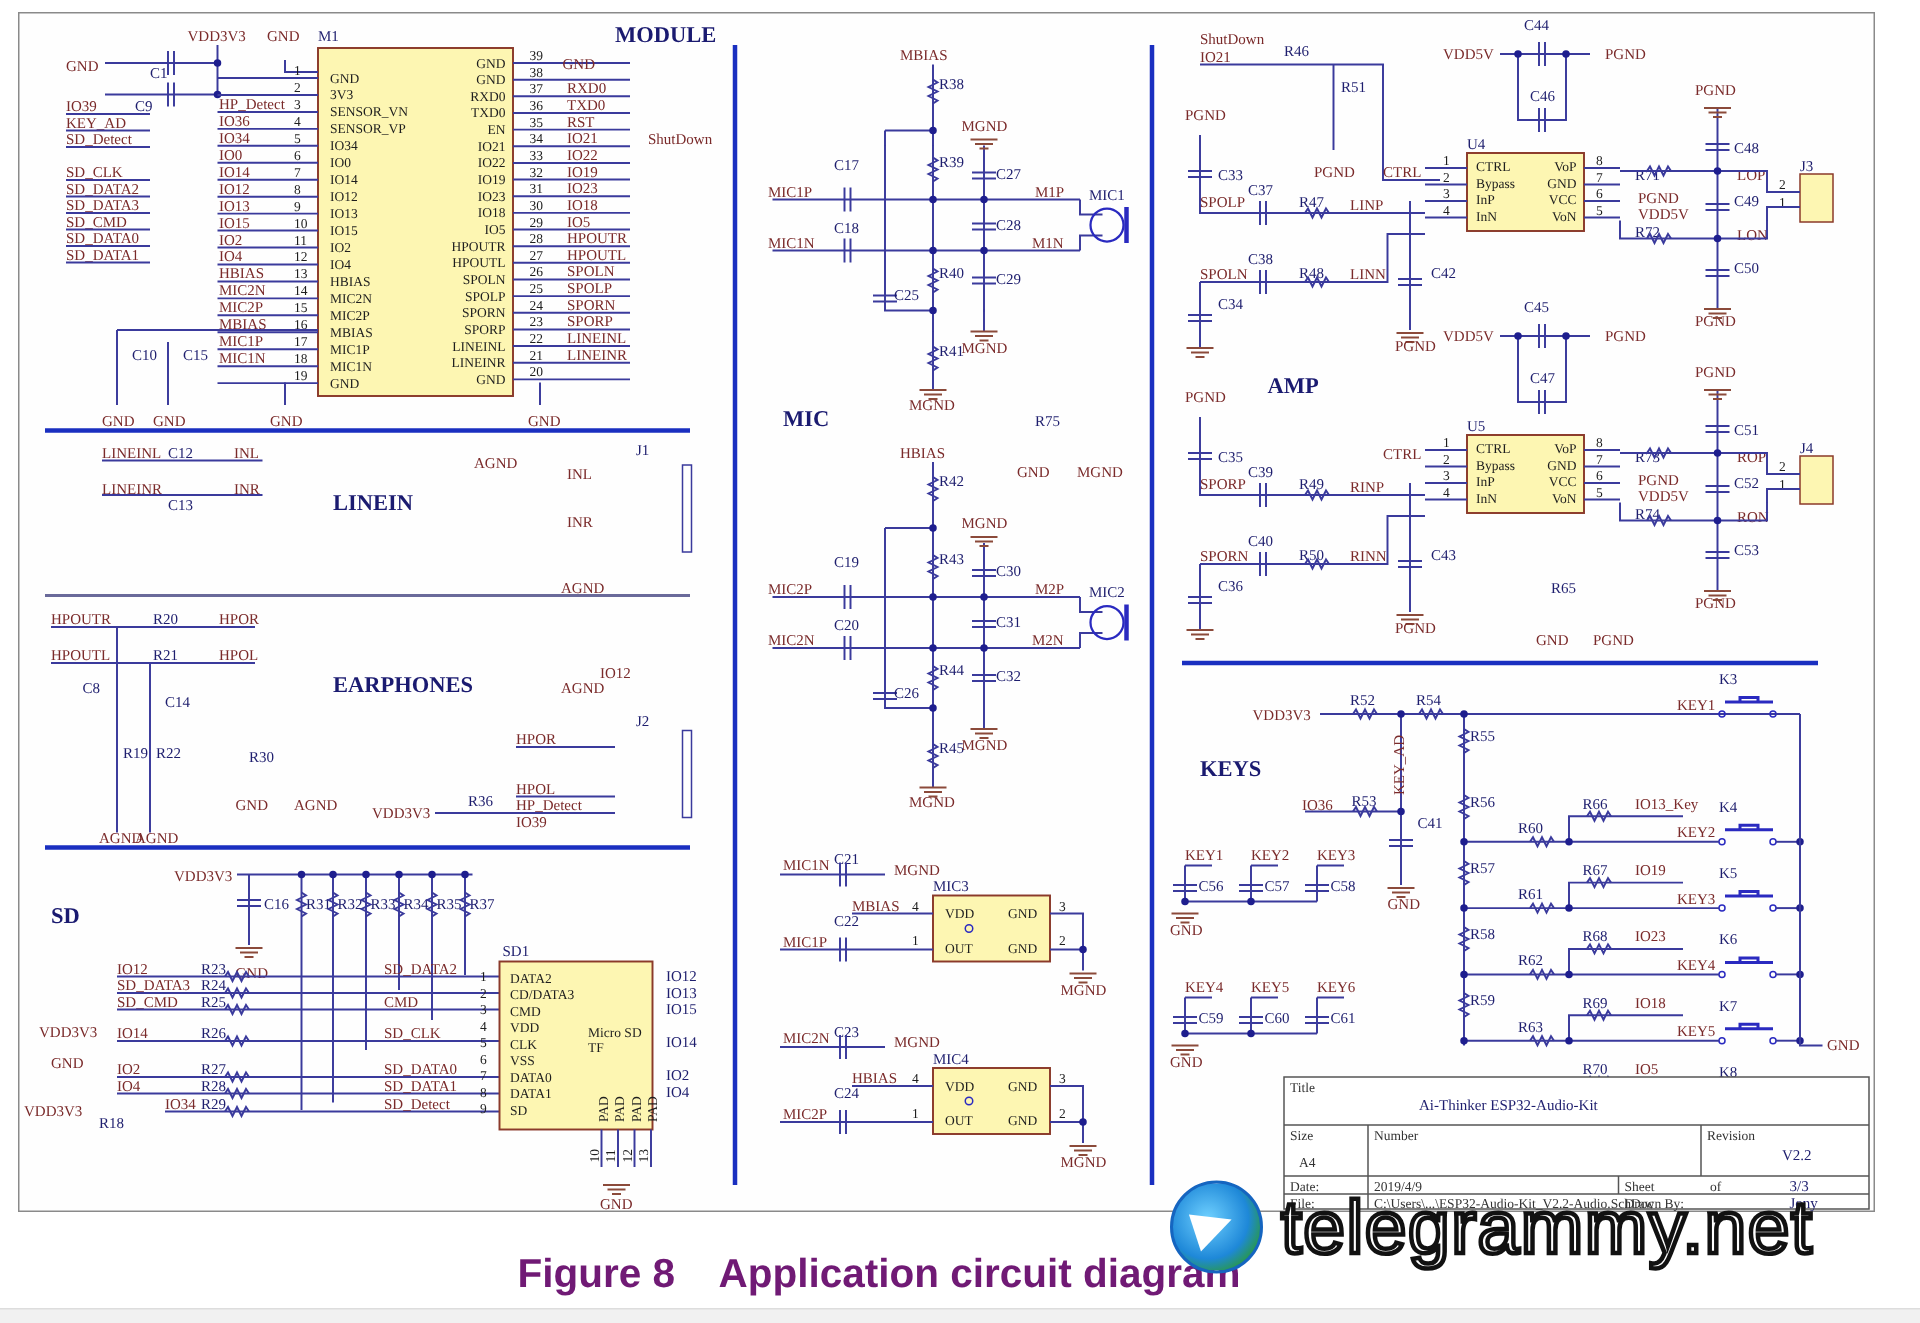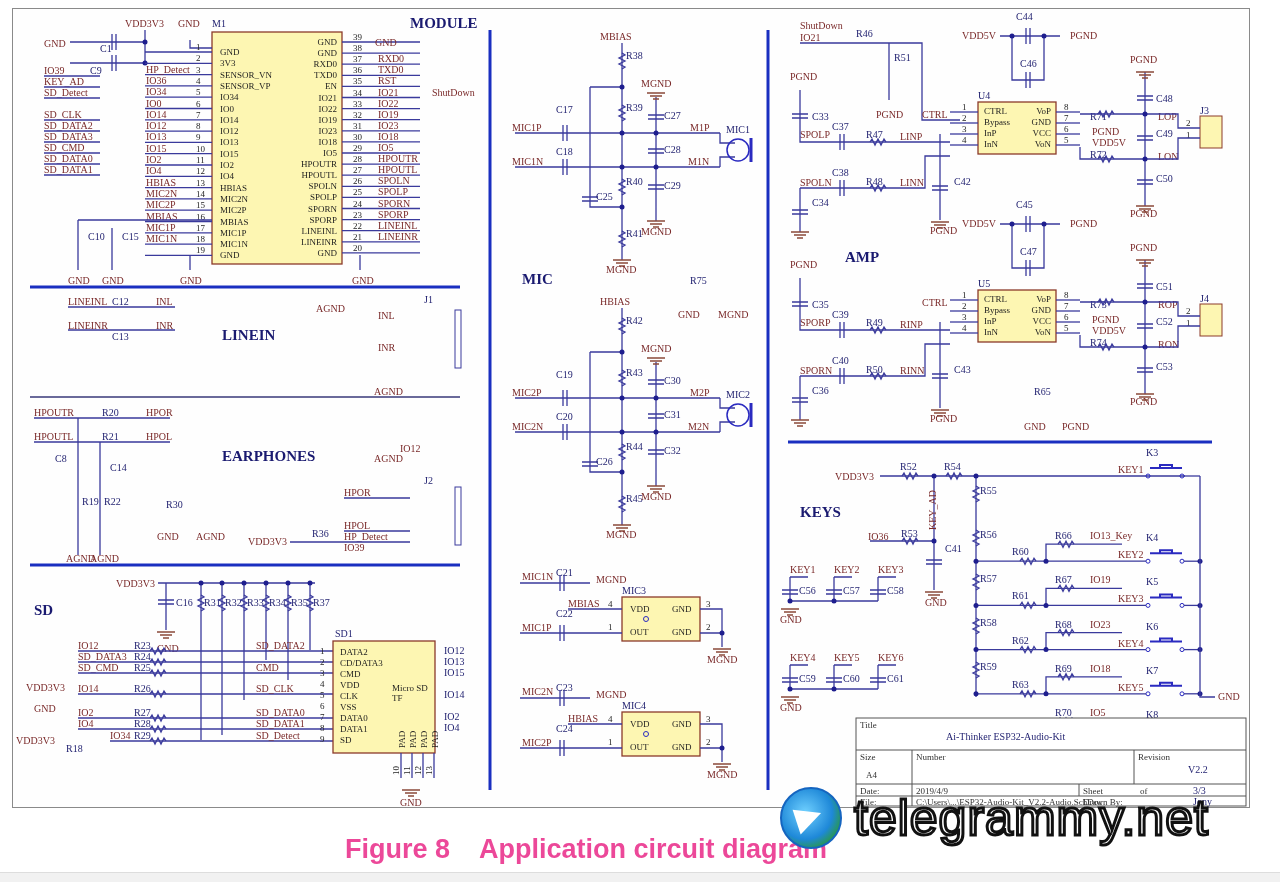--- a/index.html
+++ b/index.html
@@ -10,21 +10,21 @@
   .wr{stroke:#8b4a3a;stroke-width:1.3;fill:none;}
   .bus{stroke:#1a2fc0;stroke-width:3;}
   .chip{fill:#fdf6b2;stroke:#8b3a2a;stroke-width:1.3;}
   .lbl{font-family:"Liberation Serif",serif;font-size:10px;fill:#1e1e6e;}
   .net{font-family:"Liberation Serif",serif;font-size:10px;fill:#7a2a2a;}
   .pin{font-family:"Liberation Serif",serif;font-size:9px;fill:#1e1e1e;}
   .sec{font-family:"Liberation Serif",serif;font-size:15px;font-weight:bold;fill:#1a1a70;}
   .dot{fill:#1e1e8e;}
   .tb{font-family:"Liberation Serif",serif;font-size:9px;fill:#333;}
   .tbv{font-family:"Liberation Serif",serif;font-size:10px;fill:#1e1e6e;}
-  #caption{position:absolute;left:345px;top:834px;font-family:"Liberation Sans",sans-serif;font-weight:bold;font-size:27px;color:#ec4899;white-space:pre;}
+  #caption{position:absolute;left:345px;top:834px;font-family:"Liberation Sans",sans-serif;font-weight:bold;font-size:27px;color:#701a75;white-space:pre;}
   #wm{position:absolute;left:780px;top:788px;height:60px;display:flex;align-items:center;}
   #wm-logo{width:58px;height:58px;border-radius:50%;background:radial-gradient(circle at 40% 40%,#6fd0ff,#1e88d8 55%,#2a9a3a 80%);position:relative;border:2px solid #1565c0;}
   #wm-logo:after{content:"";position:absolute;left:14px;top:16px;width:0;height:0;border-left:26px solid #fff;border-top:12px solid transparent;border-bottom:14px solid transparent;transform:rotate(-18deg);}
   #wm-text{font-family:"Liberation Sans",sans-serif;font-size:50px;color:#fff;-webkit-text-stroke:3px #111;margin-left:12px;letter-spacing:1px;}
   #bottombar{position:absolute;left:0;top:872px;width:1280px;height:10px;background:#f1f1f1;border-top:1px solid #ddd;}
 </style>
 </head>
 <body>
 
 <div id="sheet"></div>

